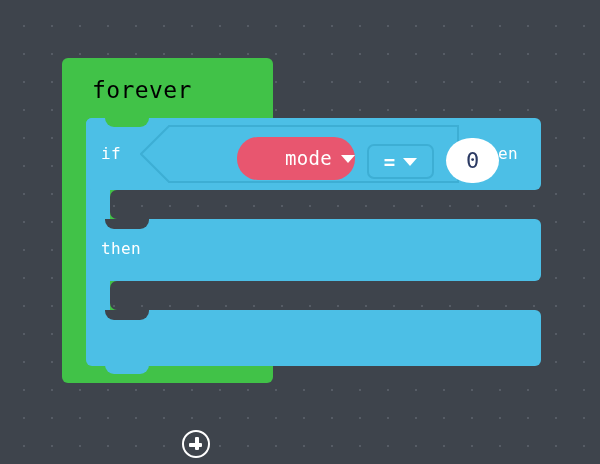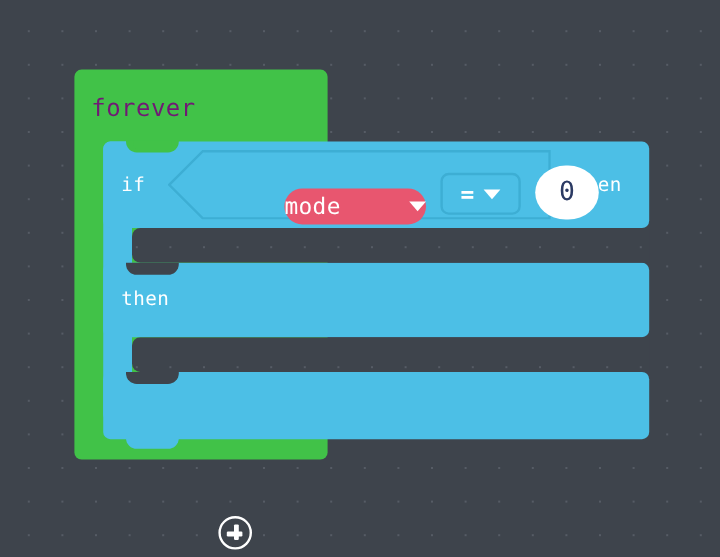--- a/index.html
+++ b/index.html
@@ -26,24 +26,24 @@
     position: absolute;
     left: 62px;
     top: 58px;
     width: 211px;
     height: 325px;
     background: #41c248;
     border-radius: 6px;
   }
   .forever-label {
     position: absolute;
-    left: 14px;
+    left: 30px;
     top: 22px;
-    color: #701a75;
-    font-size: 20px;
+    color: #000000;
+    font-size: 23px;
     letter-spacing: 0.4px;
     line-height: 20px;
     white-space: nowrap;
   }
   
   .forever-inner-mask {
     position: absolute;
     left: 24px;
     top: 60px;
     width: 187px;
@@ -192,28 +192,28 @@
     top: 7px;
     width: 319px;
     height: 58px;
   }
   .hexagon svg { display: block; }
 
   
   .mode-pill {
     position: absolute;
     left: 97px;
-    top: 32px;
+    top: 12px;
     width: 118px;
-    height: 30px;
+    height: 43px;
     background: #e8566f;
     border-radius: 21px;
     display: flex;
     align-items: center;
-    justify-content: space-between;
+    justify-content: flex-end;
     gap: 9px;
   }
   .mode-pill .pill-text {
     color: #ffffff;
     font-size: 19px;
     line-height: 19px;
     letter-spacing: 0.3px;
   }
   .tri-down {
     width: 0; height: 0;

